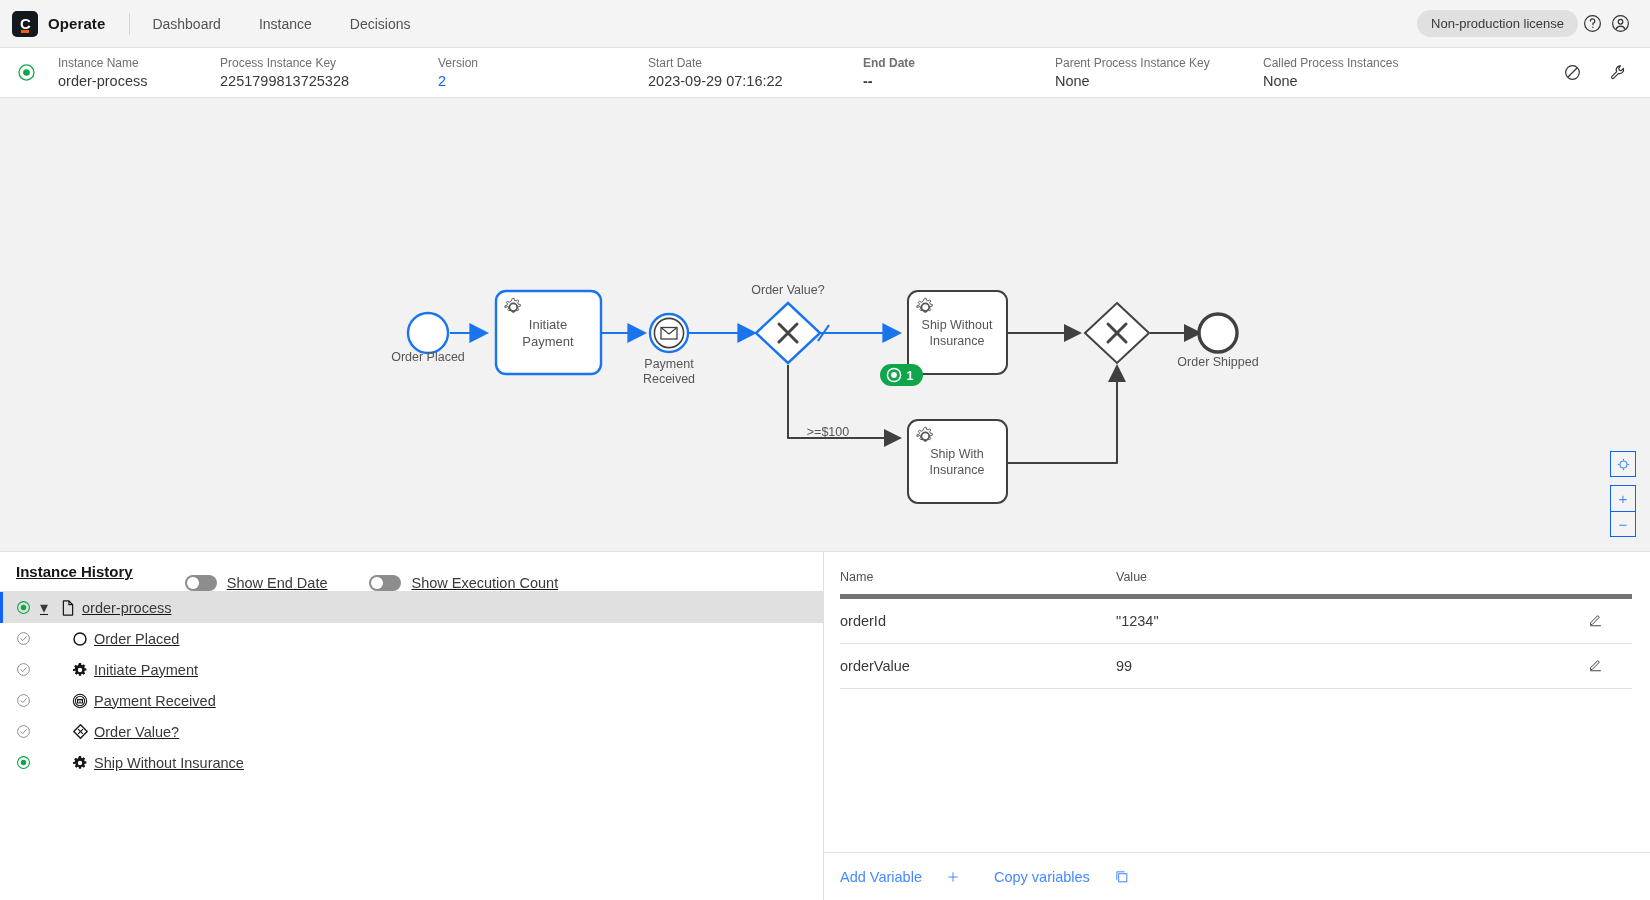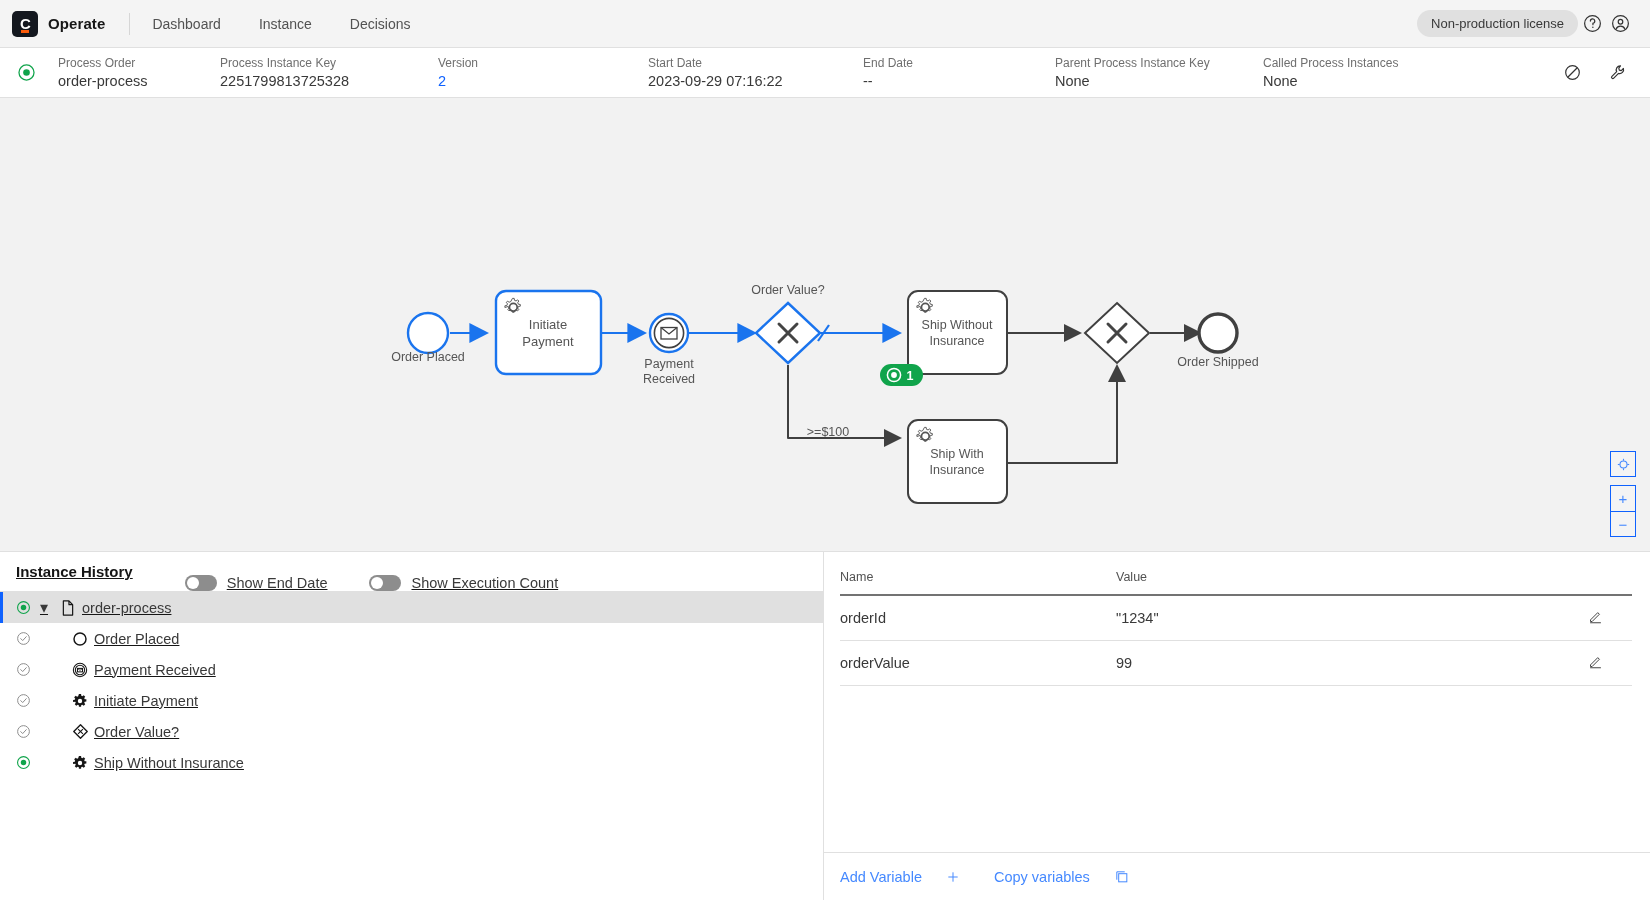--- a/index.html
+++ b/index.html
@@ -126,21 +126,21 @@
   .vars-pane { flex: 1 1 auto; display: flex; flex-direction: column; min-width: 0; background: #fff; }
   .vars-head {
     height: 40px; flex: 0 0 40px; display: flex; align-items: center;
     padding: 0 16px; border-bottom: 1px solid #e0e0e0;
   }
   .vars-title { font-size: 15px; font-weight: bold; color: #161616; }
   .vars-body { flex: 1 1 auto; overflow: auto; padding: 0 18px 0 16px; min-height: 0; }
   .vars-table { width: 100%; border-collapse: collapse; table-layout: fixed; }
   .vars-table th {
     text-align: left; font-size: 12.5px; font-weight: normal; color: #525252;
-    padding: 18px 0 10px 0; border-bottom: 2px solid #737373;
+    padding: 18px 0 10px 0; border-bottom: 5px solid #737373;
   }
   .vars-table td {
     font-size: 14.5px; color: #393939; padding: 13px 0; border-bottom: 1px solid #e0e0e0;
     vertical-align: middle;
   }
   .col-name { width: 276px; }
   .col-val { width: auto; }
   .col-act { width: 44px; text-align: right; }
   .edit-ico { cursor: pointer; color: #393939; display: inline-flex; }
   .vars-footer {
@@ -193,36 +193,36 @@
 
   <div class="metabar">
     <div class="state-dot">
       <svg width="19" height="19" viewBox="0 0 24 24">
         <circle cx="12" cy="12" r="9.5" fill="none" stroke="#10a44b" stroke-width="1.6"></circle>
         <circle cx="12" cy="12" r="4.2" fill="#10a44b"></circle>
       </svg>
     </div>
 
     <div class="meta-item" style="margin-left:18px; width:162px;">
-      <span class="meta-label">Process Order</span>
+      <span class="meta-label">Instance Name</span>
       <span class="meta-value">order-process</span>
     </div>
     <div class="meta-item" style="width:218px;">
       <span class="meta-label">Process Instance Key</span>
       <span class="meta-value">2251799813725328</span>
     </div>
     <div class="meta-item" style="width:210px;">
       <span class="meta-label">Version</span>
       <span class="meta-value link">2</span>
     </div>
     <div class="meta-item" style="width:215px;">
       <span class="meta-label">Start Date</span>
       <span class="meta-value">2023-09-29 07:16:22</span>
     </div>
-    <div class="meta-item" style="width:192px;">
+    <div class="meta-item" style="width:192px;font-weight:bold;">
       <span class="meta-label">End Date</span>
       <span class="meta-value">--</span>
     </div>
     <div class="meta-item" style="width:208px;">
       <span class="meta-label">Parent Process Instance Key</span>
       <span class="meta-value">None</span>
     </div>
     <div class="meta-item">
       <span class="meta-label">Called Process Instances</span>
       <span class="meta-value">None</span>
@@ -402,44 +402,44 @@
 
         <div class="tree-row child">
           <span class="tr-state">
             <svg width="15" height="15" viewBox="0 0 24 24" fill="none" stroke="#8d8d8d" stroke-width="1.6">
               <circle cx="12" cy="12" r="9.4"></circle>
                 <path d="M7.6 12.2l3.1 3.1 5.7-6.2" stroke-linecap="round" stroke-linejoin="round"></path>
             </svg>
           </span>
           <span class="indent"></span>
           <span class="tr-icon">
+            <svg width="16" height="16" viewBox="0 0 24 24" fill="#161616">
+              <path d="M10.4 1.6h3.2l.35 2.55 1.55.64 2.1-1.5 2.26 2.26-1.5 2.1.64 1.55 2.55.35v3.2l-2.55.35-.64 1.55 1.5 2.1-2.26 2.26-2.1-1.5-1.55.64-.35 2.55h-3.2l-.35-2.55-1.55-.64-2.1 1.5-2.26-2.26 1.5-2.1-.64-1.55L1.6 13.6v-3.2l2.55-.35.64-1.55-1.5-2.1 2.26-2.26 2.1 1.5 1.55-.64zM12 8.7a3.3 3.3 0 1 0 0 6.6 3.3 3.3 0 0 0 0-6.6z"></path>
+            </svg>
+          </span>
+          <span class="tr-label">Initiate Payment</span>
+        </div>
+
+        <div class="tree-row child">
+          <span class="tr-state">
+            <svg width="15" height="15" viewBox="0 0 24 24" fill="none" stroke="#8d8d8d" stroke-width="1.6">
+              <circle cx="12" cy="12" r="9.4"></circle>
+                <path d="M7.6 12.2l3.1 3.1 5.7-6.2" stroke-linecap="round" stroke-linejoin="round"></path>
+            </svg>
+          </span>
+          <span class="indent"></span>
+          <span class="tr-icon">
             <svg width="16" height="16" viewBox="0 0 24 24" fill="none" stroke="#161616" stroke-width="1.6">
               <circle cx="12" cy="12" r="10"></circle>
                 <circle cx="12" cy="12" r="7"></circle>
               <rect x="8.2" y="9.6" width="7.6" height="5.2"></rect>
                 <path d="M8.2 9.6L12 12.6l3.8-3" stroke-width="1.2"></path>
             </svg>
           </span>
           <span class="tr-label">Payment Received</span>
-        </div>
-
-        <div class="tree-row child">
-          <span class="tr-state">
-            <svg width="15" height="15" viewBox="0 0 24 24" fill="none" stroke="#8d8d8d" stroke-width="1.6">
-              <circle cx="12" cy="12" r="9.4"></circle>
-                <path d="M7.6 12.2l3.1 3.1 5.7-6.2" stroke-linecap="round" stroke-linejoin="round"></path>
-            </svg>
-          </span>
-          <span class="indent"></span>
-          <span class="tr-icon">
-            <svg width="16" height="16" viewBox="0 0 24 24" fill="#161616">
-              <path d="M10.4 1.6h3.2l.35 2.55 1.55.64 2.1-1.5 2.26 2.26-1.5 2.1.64 1.55 2.55.35v3.2l-2.55.35-.64 1.55 1.5 2.1-2.26 2.26-2.1-1.5-1.55.64-.35 2.55h-3.2l-.35-2.55-1.55-.64-2.1 1.5-2.26-2.26 1.5-2.1-.64-1.55L1.6 13.6v-3.2l2.55-.35.64-1.55-1.5-2.1 2.26-2.26 2.1 1.5 1.55-.64zM12 8.7a3.3 3.3 0 1 0 0 6.6 3.3 3.3 0 0 0 0-6.6z"></path>
-            </svg>
-          </span>
-          <span class="tr-label">Initiate Payment</span>
         </div>
 
         <div class="tree-row child">
           <span class="tr-state">
             <svg width="15" height="15" viewBox="0 0 24 24" fill="none" stroke="#8d8d8d" stroke-width="1.6">
               <circle cx="12" cy="12" r="9.4"></circle>
                 <path d="M7.6 12.2l3.1 3.1 5.7-6.2" stroke-linecap="round" stroke-linejoin="round"></path>
             </svg>
           </span>
           <span class="indent"></span>

